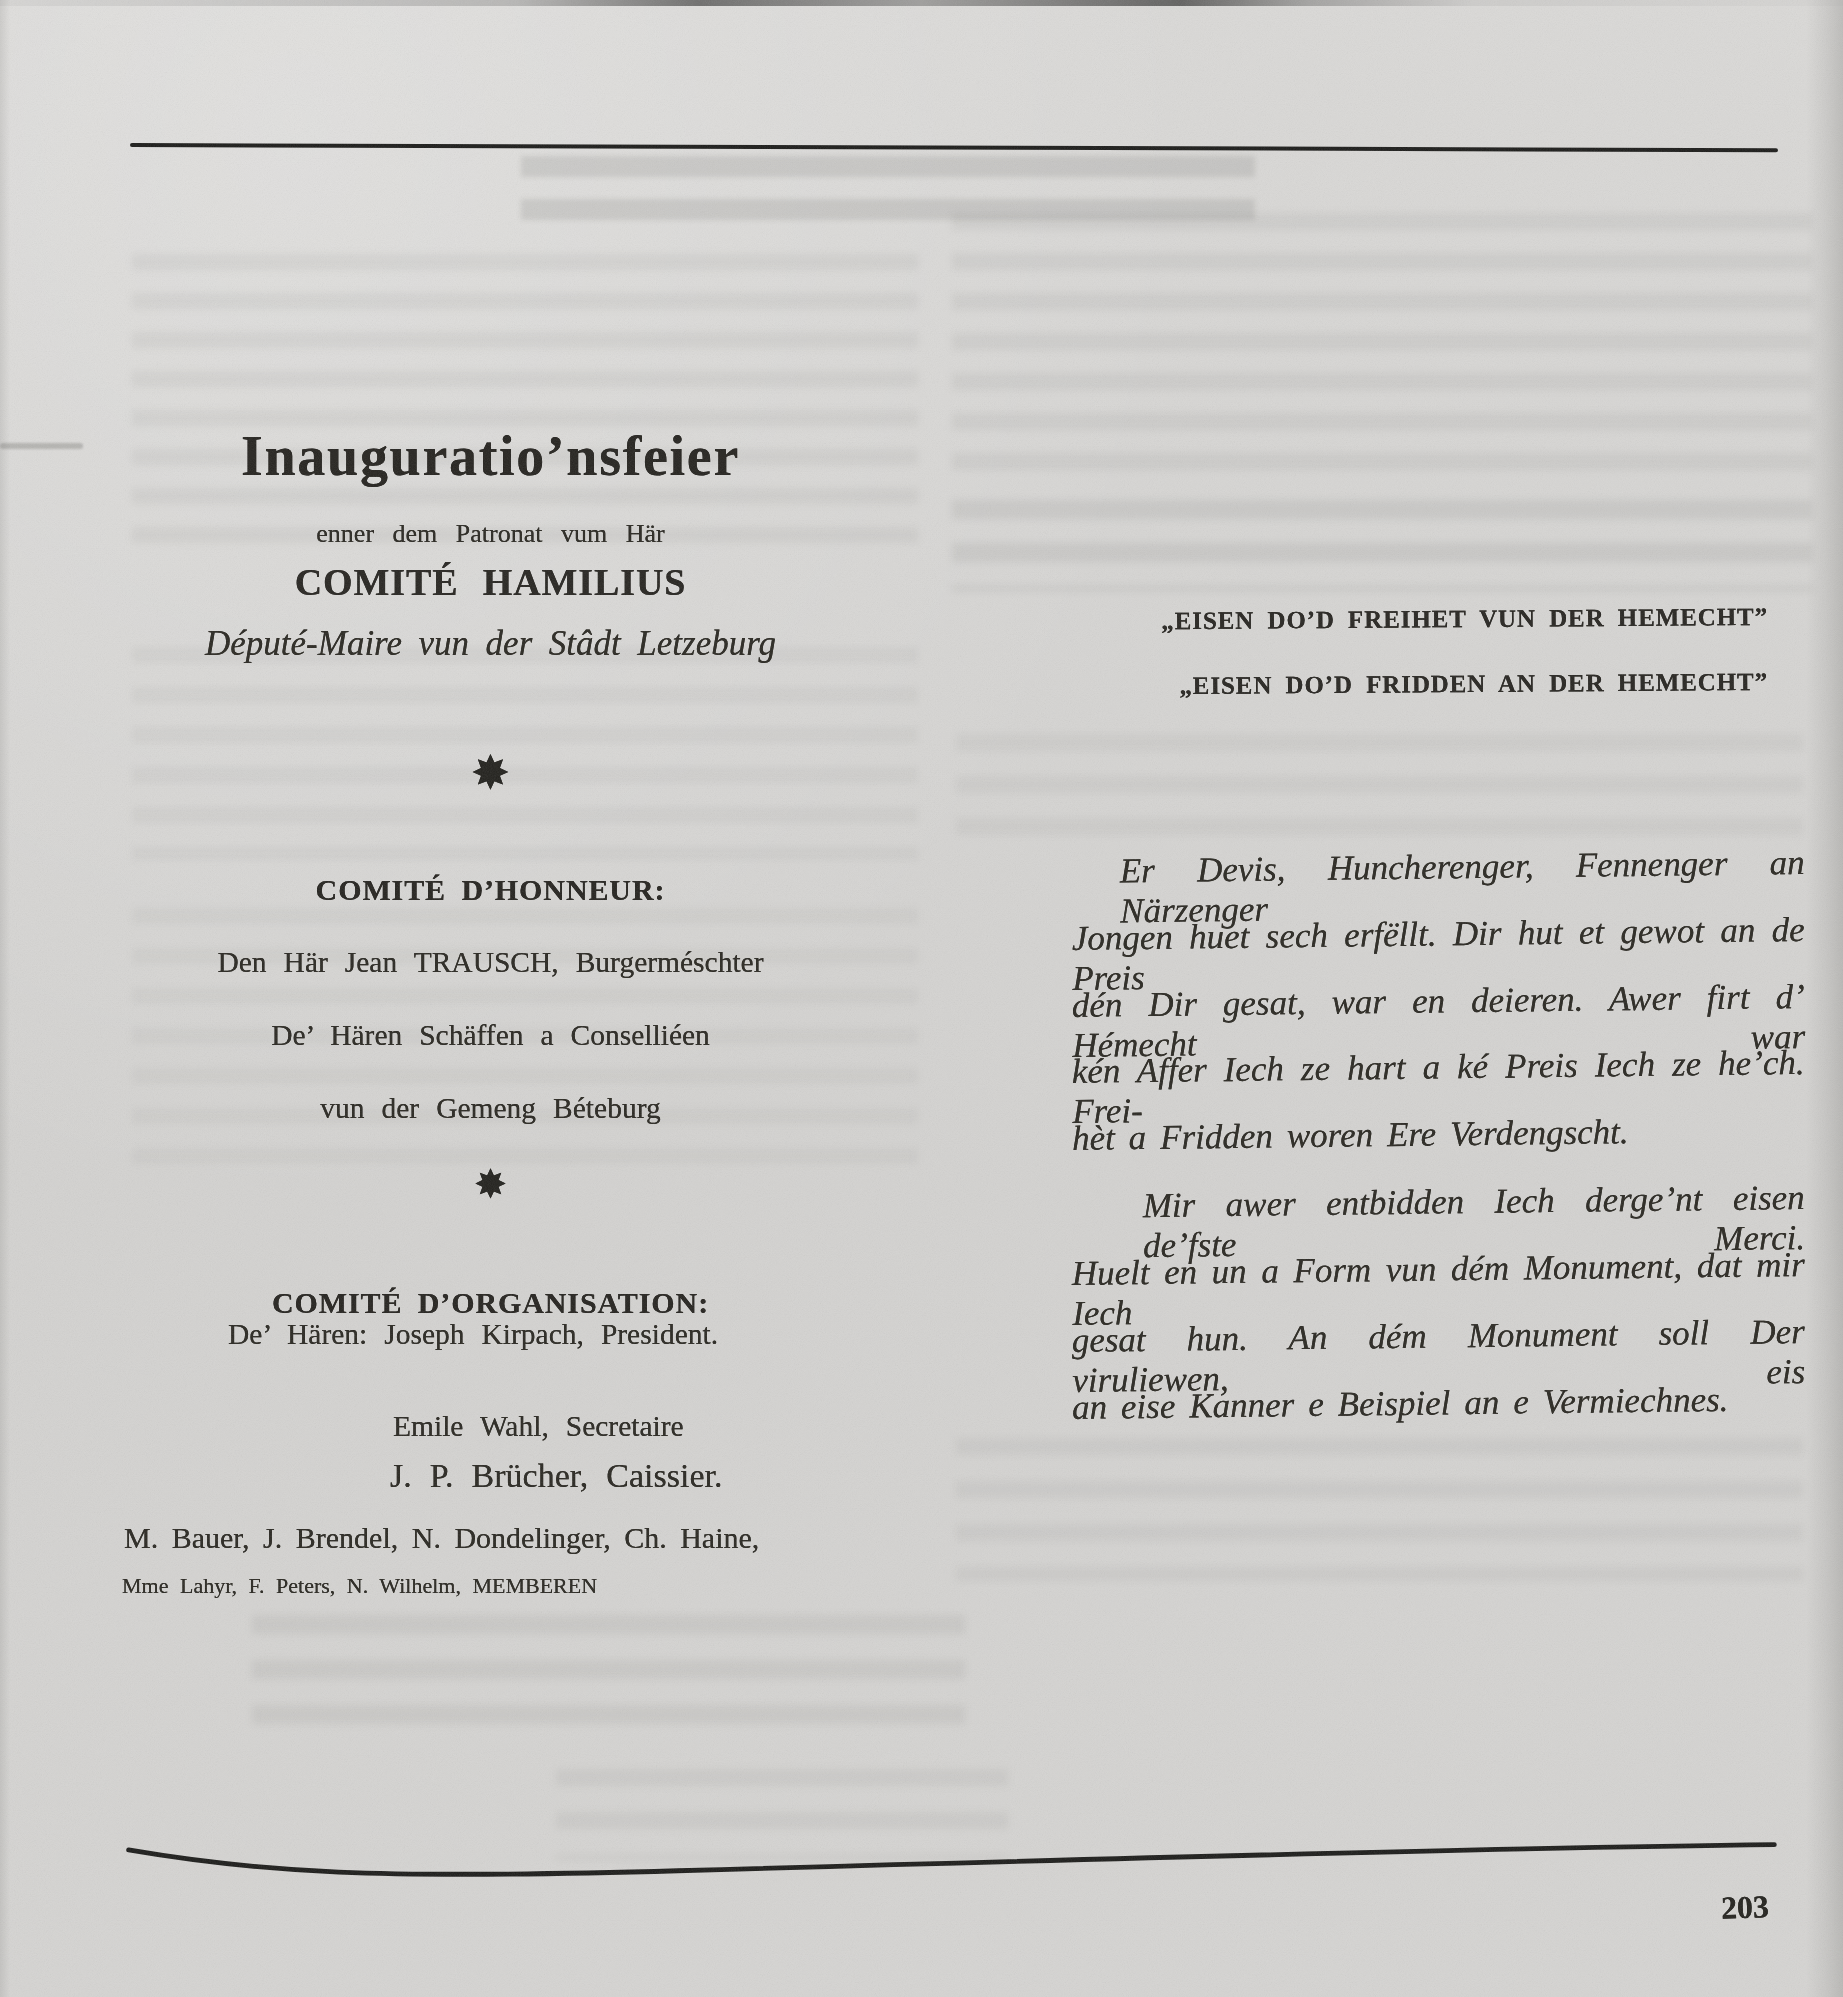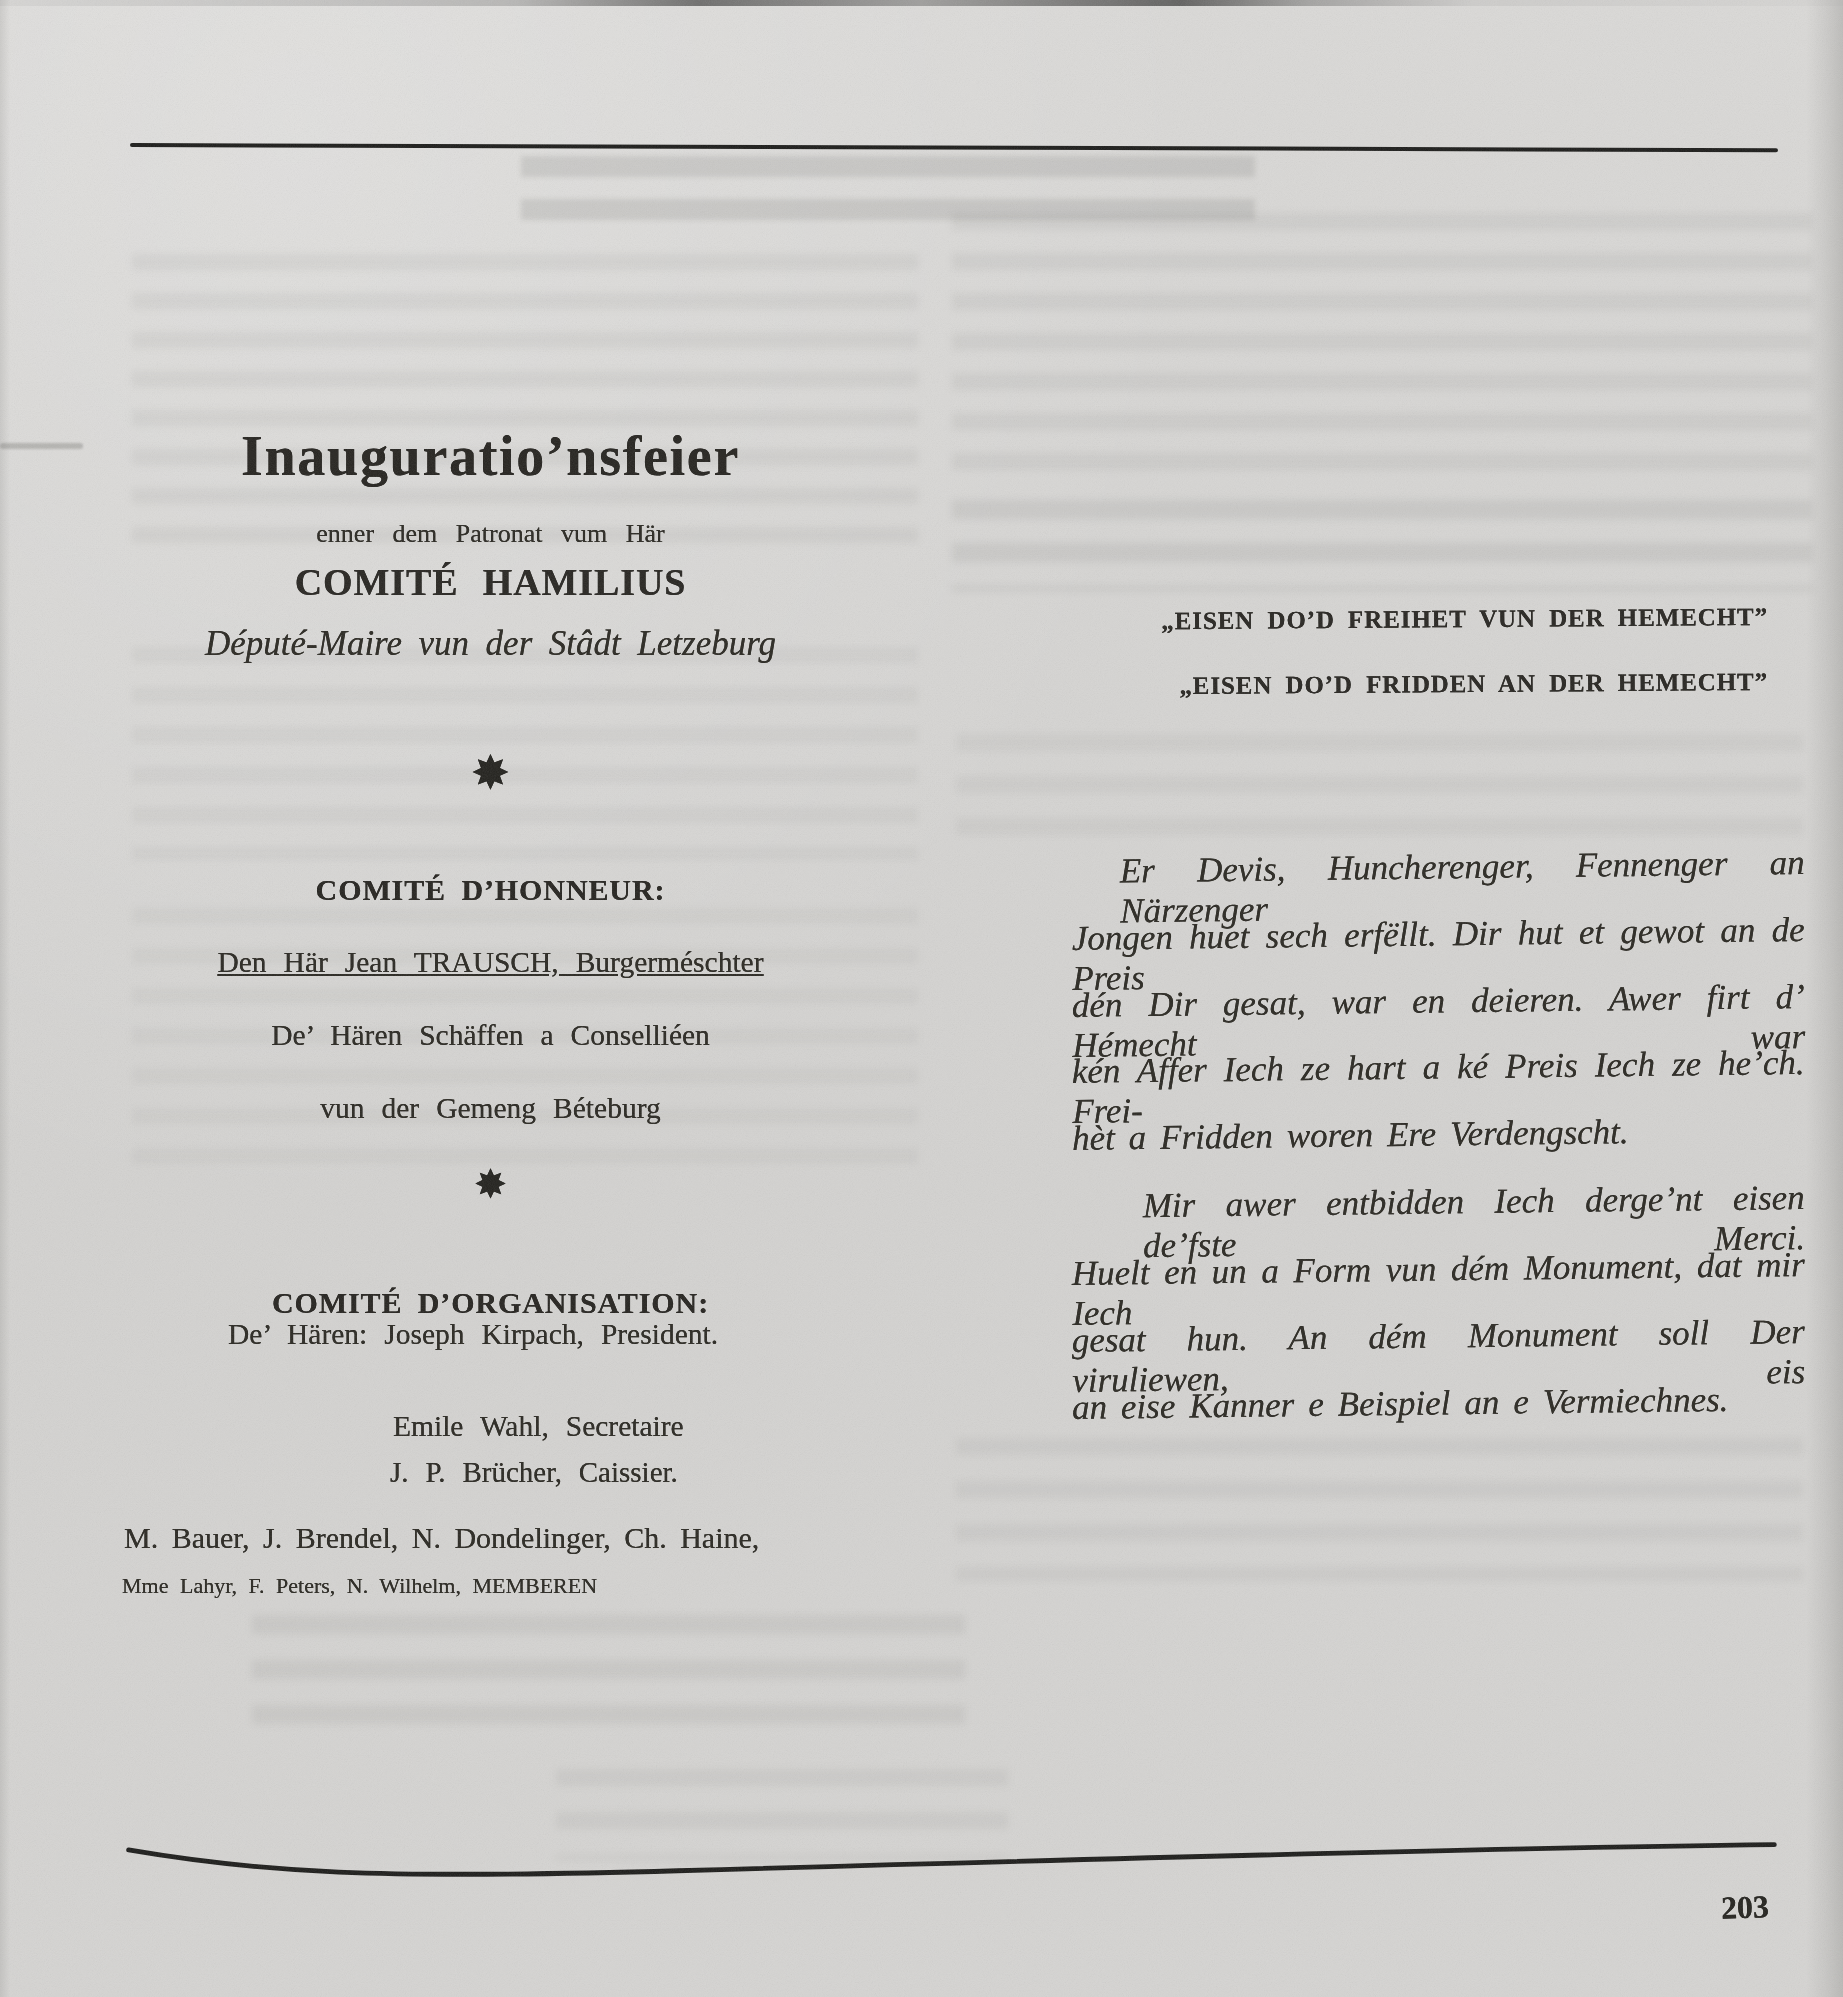--- a/index.html
+++ b/index.html
@@ -52,27 +52,27 @@
 
   .title{top:424px;font-size:56px;font-weight:700;letter-spacing:1.7px;color:#262420;}
   .patronage{top:519px;font-size:26px;word-spacing:12px;}
   .patron-name{top:561px;font-size:38px;font-weight:700;letter-spacing:0.9px;word-spacing:14px;color:#282622;}
   .patron-title{top:624px;font-size:35px;font-style:italic;word-spacing:7.8px;}
   .star{font-family:"DejaVu Sans",sans-serif;color:#23221e;text-align:center;}
   .star1{top:746px;font-size:47px;}
   .star2{top:1161px;font-size:40px;}
   .committee-heading{font-size:30px;font-weight:700;letter-spacing:0.9px;word-spacing:7px;color:#262420;}
   .honor-heading{top:873px;}
-  .h0{top:946px;font-size:29.5px;word-spacing:9.6px;text-decoration:underline;}
+  .h0{top:946px;font-size:29.5px;word-spacing:9.6px;}
   .h1{top:1019px;font-size:29.5px;word-spacing:9.6px;}
   .h2{top:1092px;font-size:29.5px;word-spacing:9.6px;}
   .org-heading{top:1286px;}
   .o0{left:228px;top:1318px;font-size:29.5px;word-spacing:9.6px;}
   .o1{left:393px;top:1410px;font-size:29.5px;word-spacing:9.6px;}
-  .o2{left:390px;top:1456px;font-size:29px;word-spacing:9.6px;}
+  .o2{left:390px;top:1456px;font-size:34px;word-spacing:9.6px;}
   .m0{left:124px;top:1521px;font-size:30px;word-spacing:6px;}
   .m1{left:122px;top:1573px;font-size:22px;word-spacing:6px;}
 
   .motto{left:999px;width:769px;text-align:right;font-size:25px;font-weight:700;
     letter-spacing:0.9px;word-spacing:6px;color:#282622;transform:rotate(-0.4deg);transform-origin:right center;}
   .q0{top:603px;} .q1{top:668px;}
 
   .para-line{left:1072px;width:733px;font-size:35px;font-style:italic;word-spacing:5.2px;
     white-space:normal;text-align:justify;text-align-last:justify;
     transform:rotate(-0.7deg);transform-origin:left center;box-sizing:border-box;}

